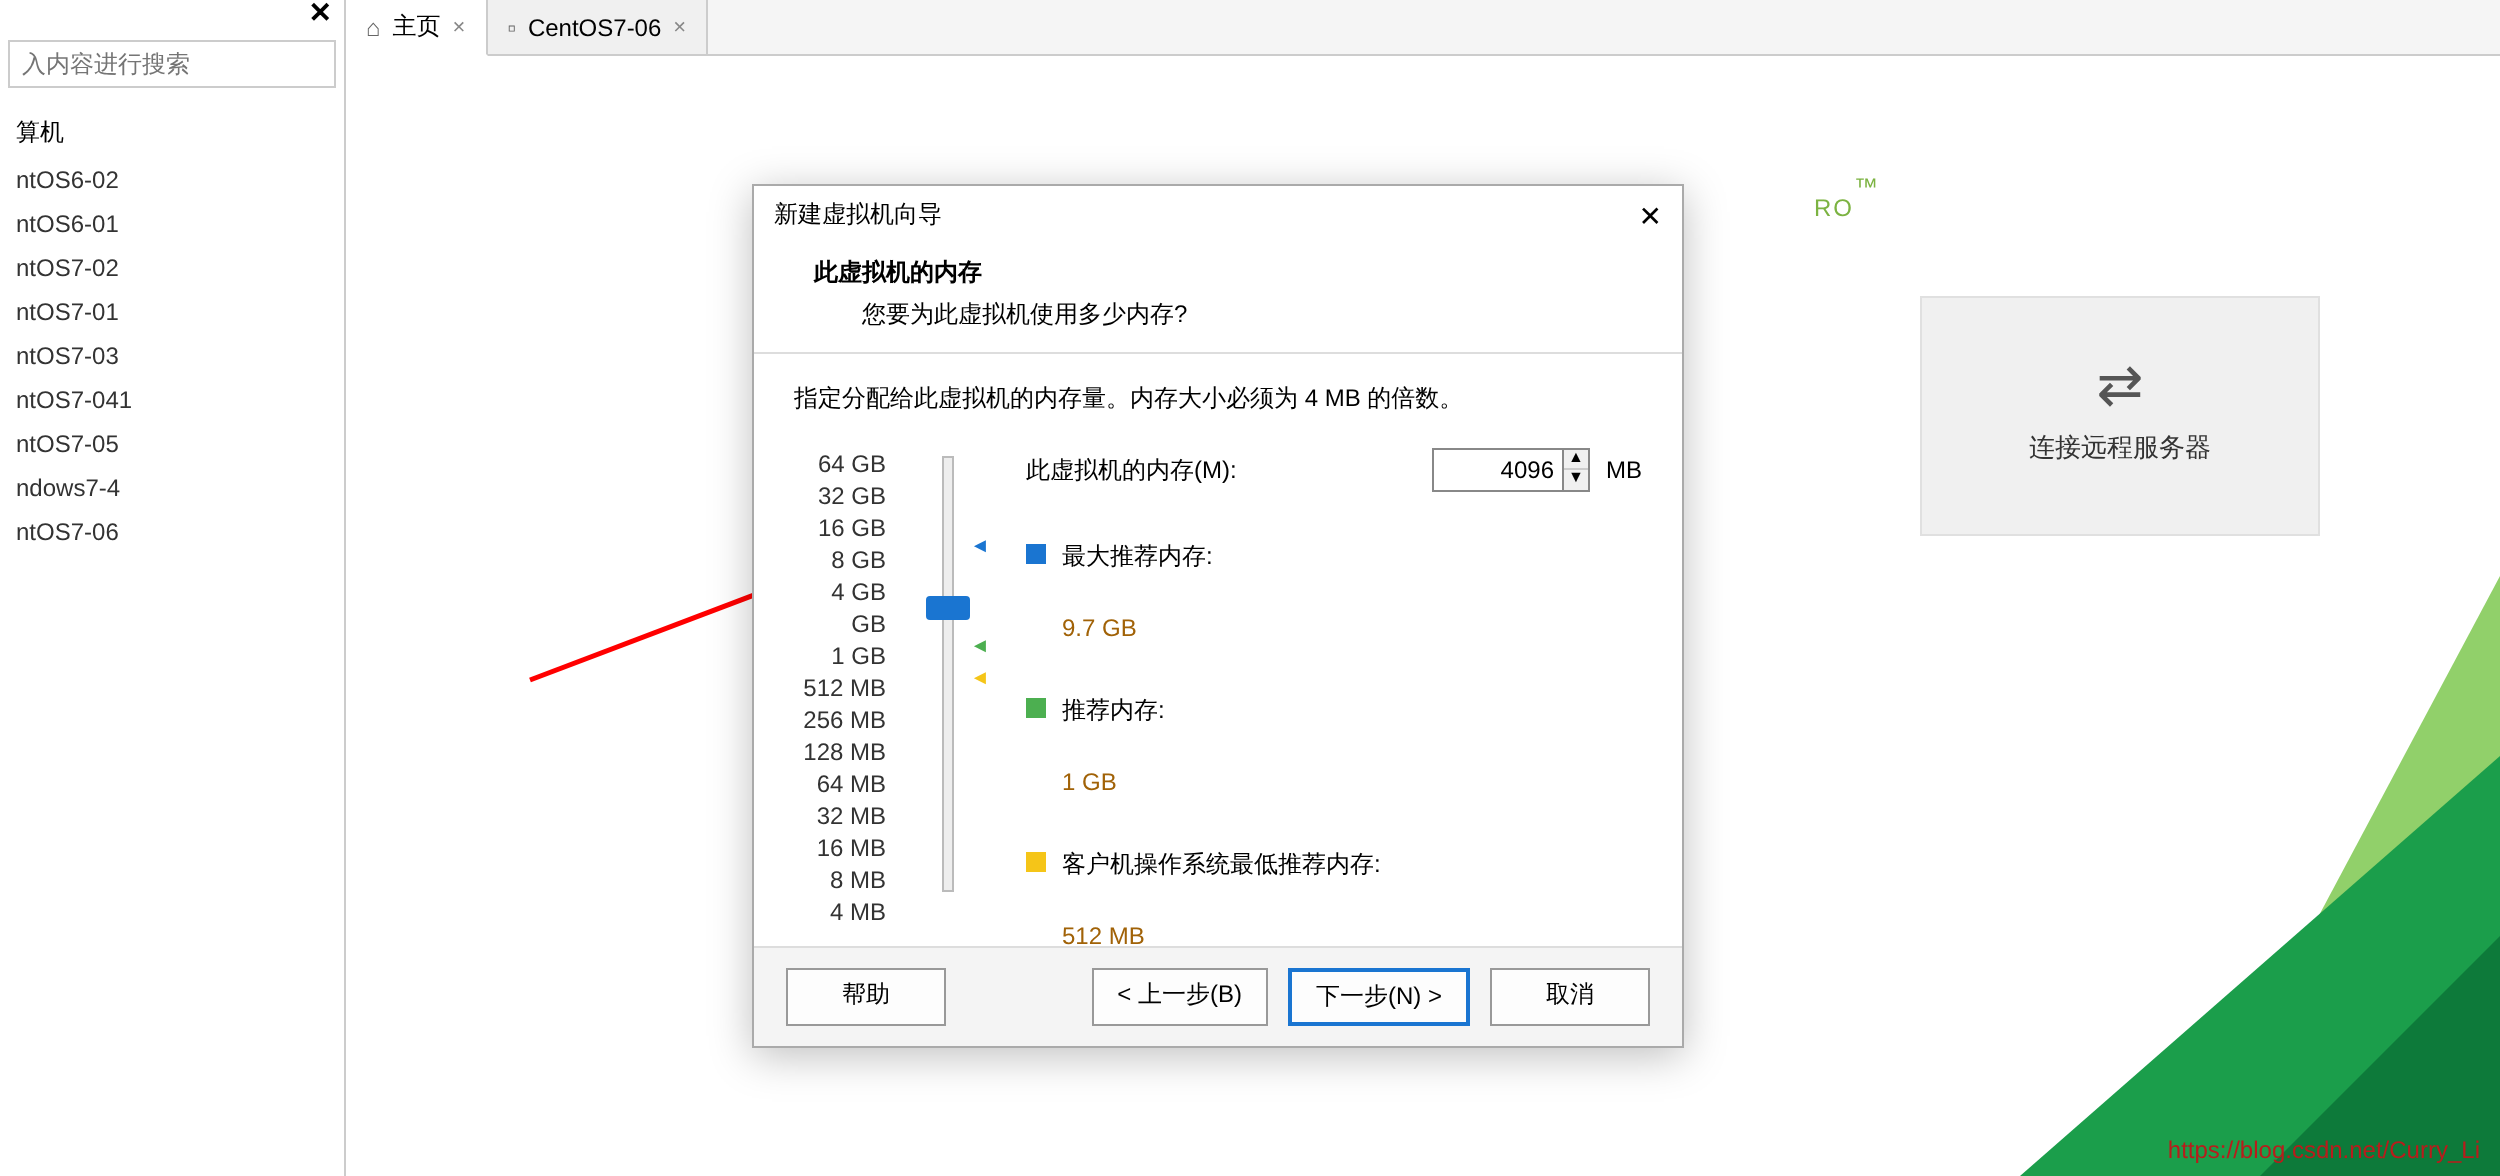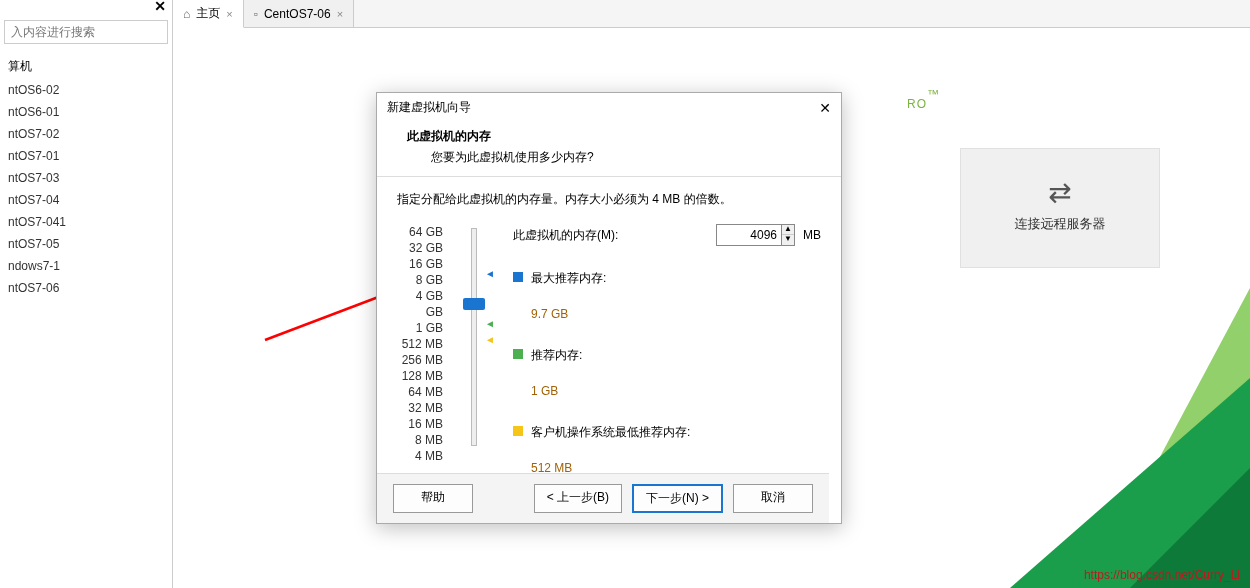--- a/index.html
+++ b/index.html
@@ -68,21 +68,21 @@
 
 .legend { display: flex; flex-direction: column; gap: 20px; }
 .legend .item { display: flex; gap: 8px; }
 .legend .sq { width: 10px; height: 10px; margin-top: 2px; flex-shrink: 0; }
 .legend .sq.blue { background: #1a75d1; }
 .legend .sq.green { background: #4caf50; }
 .legend .sq.yellow { background: #f5c518; }
 .legend .txt { font-size: 12px; }
 .legend .val { color: #a16207; margin-left: 18px; font-size: 12px; margin-bottom: 6px; }
 
-.dlg-footer { position: absolute; bottom: 0; left: 0; right: 12px; padding: 10px 16px; display: flex; justify-content: space-between; background: #f4f4f4; border-top: 1px solid #ddd; }
+.dlg-footer { position: absolute; bottom: 0; left: 0; right: 0; padding: 10px 16px; display: flex; justify-content: space-between; background: #f4f4f4; border-top: 1px solid #ddd; }
 .btn { min-width: 80px; padding: 4px 12px; border: 1px solid #999; background: #fdfdfd; cursor: pointer; font-size: 12px; text-align: center; }
 .btn.primary { border: 2px solid #1a75d1; }
 .footer-right { display: flex; gap: 10px; }
 
 
 .arrow { position: absolute; left: 260px; top: 265px; width: 170px; height: 80px; pointer-events: none; }
 .arrow svg { width: 100%; height: 100%; overflow: visible; }
 
 .watermark { position: absolute; right: 10px; bottom: 6px; color: #b91c1c; font-size: 12px; }
 </style>
@@ -94,24 +94,23 @@
   <div class="search-box">
     <input type="text" placeholder="入内容进行搜索" style="">
   </div>
   <div class="tree">
     <div class="tree-root">算机</div>
     <div class="tree-item">ntOS6-02</div>
     <div class="tree-item">ntOS6-01</div>
     <div class="tree-item">ntOS7-02</div>
     <div class="tree-item">ntOS7-01</div>
     <div class="tree-item">ntOS7-03</div>
-    <div class="tree-item">ntOS7-04</div>
     <div class="tree-item">ntOS7-041</div>
     <div class="tree-item">ntOS7-05</div>
-    <div class="tree-item">ndows7-1</div>
+    <div class="tree-item">ndows7-4</div>
     <div class="tree-item">ntOS7-06</div>
   </div>
 </div>
 
 <div class="main">
   <div class="tabbar">
     <div class="tab active">
       <span class="ico">⌂</span>
       <span>主页</span>
       <span class="tab-x">×</span>

